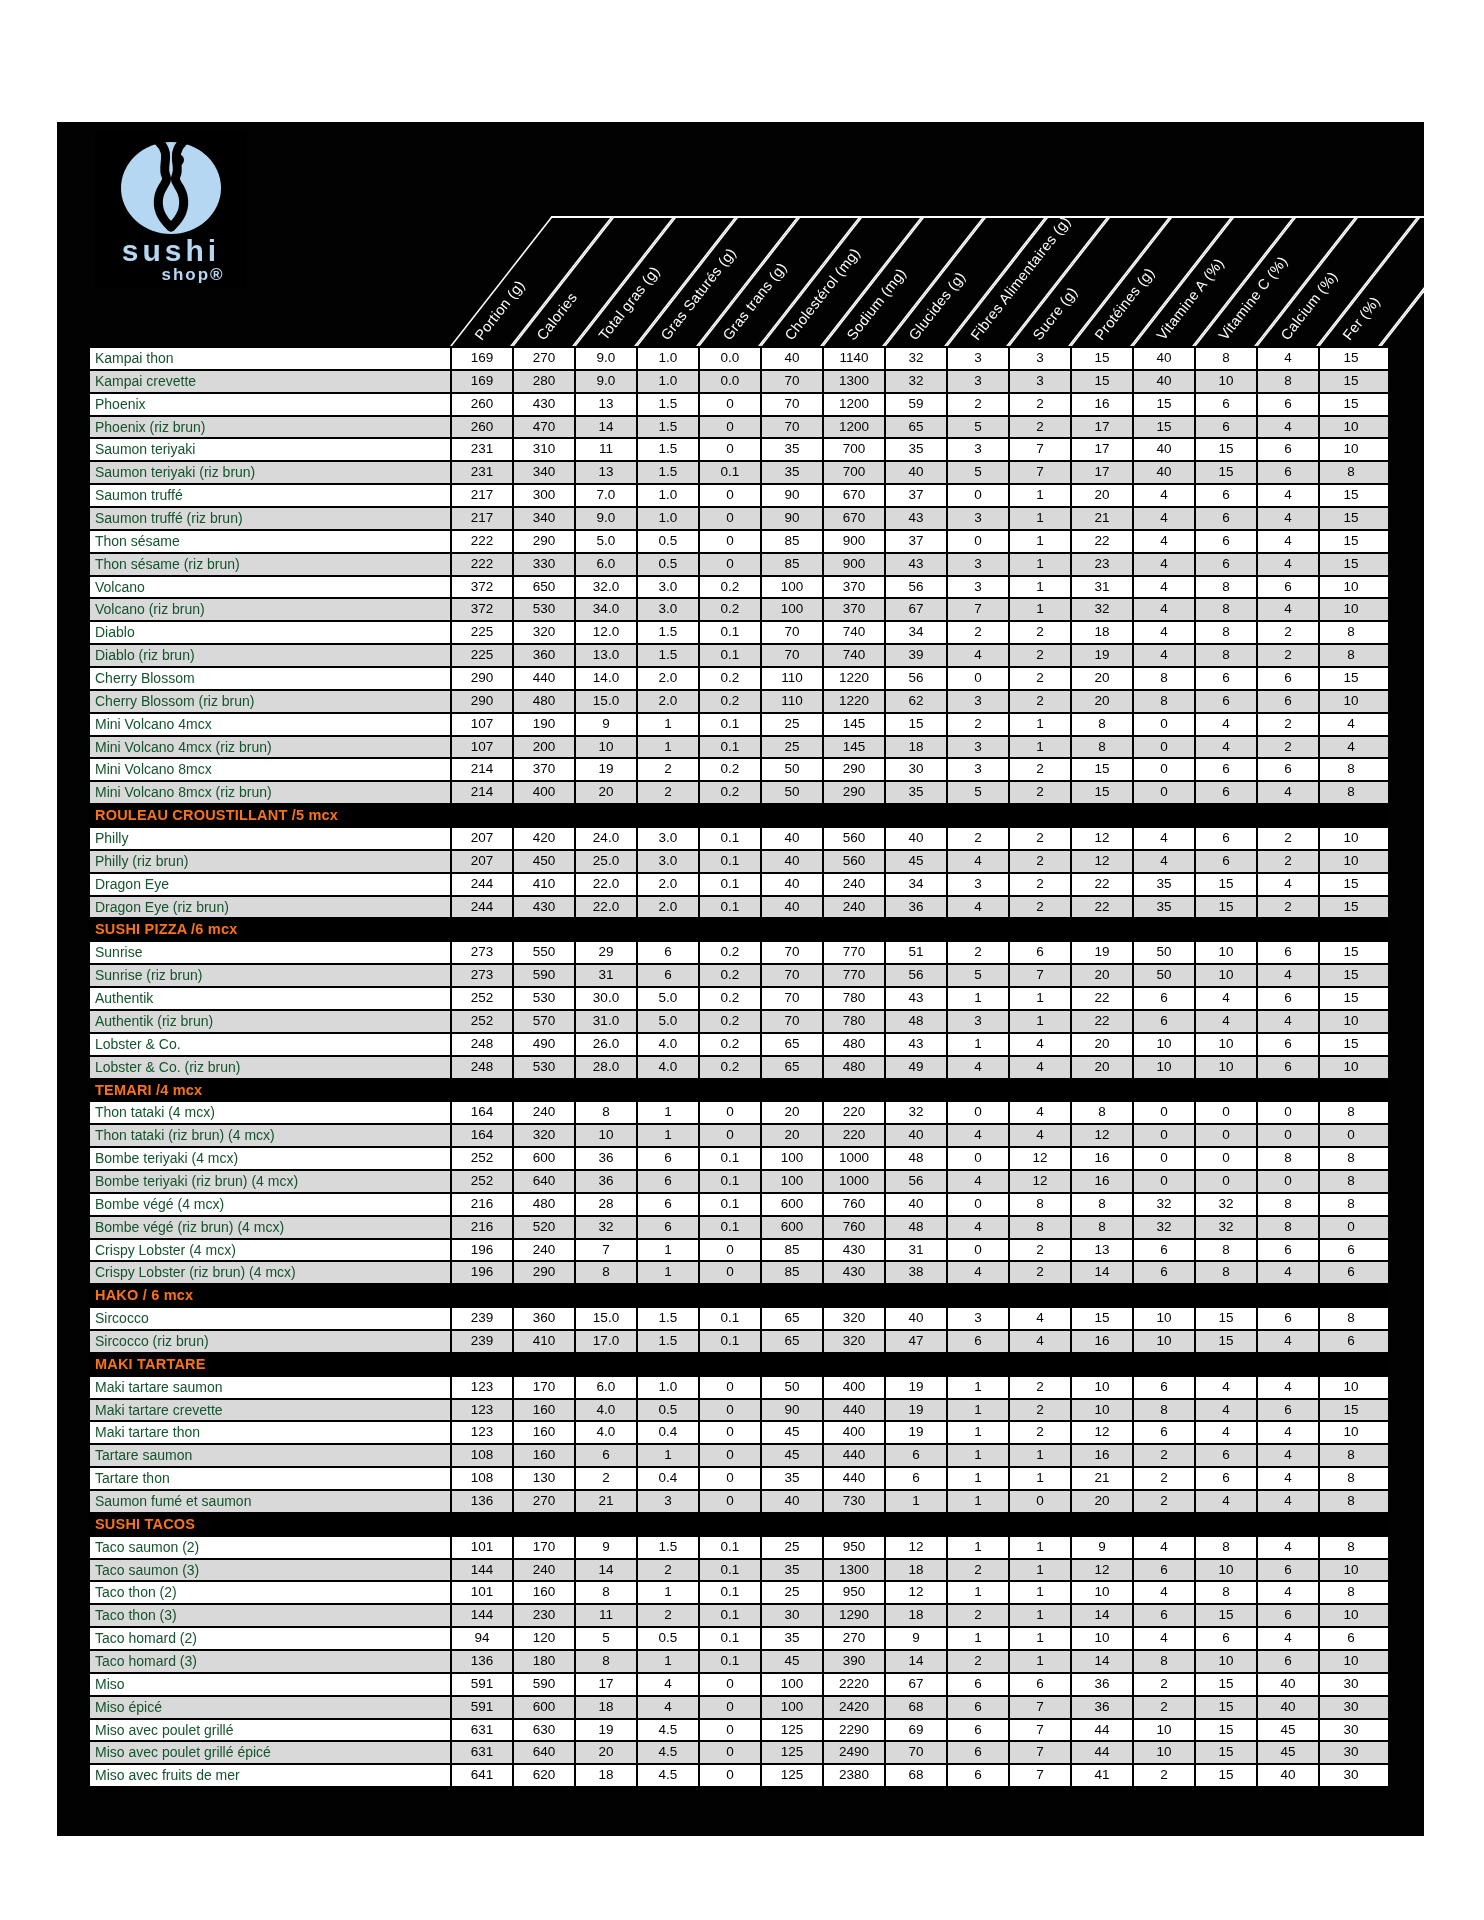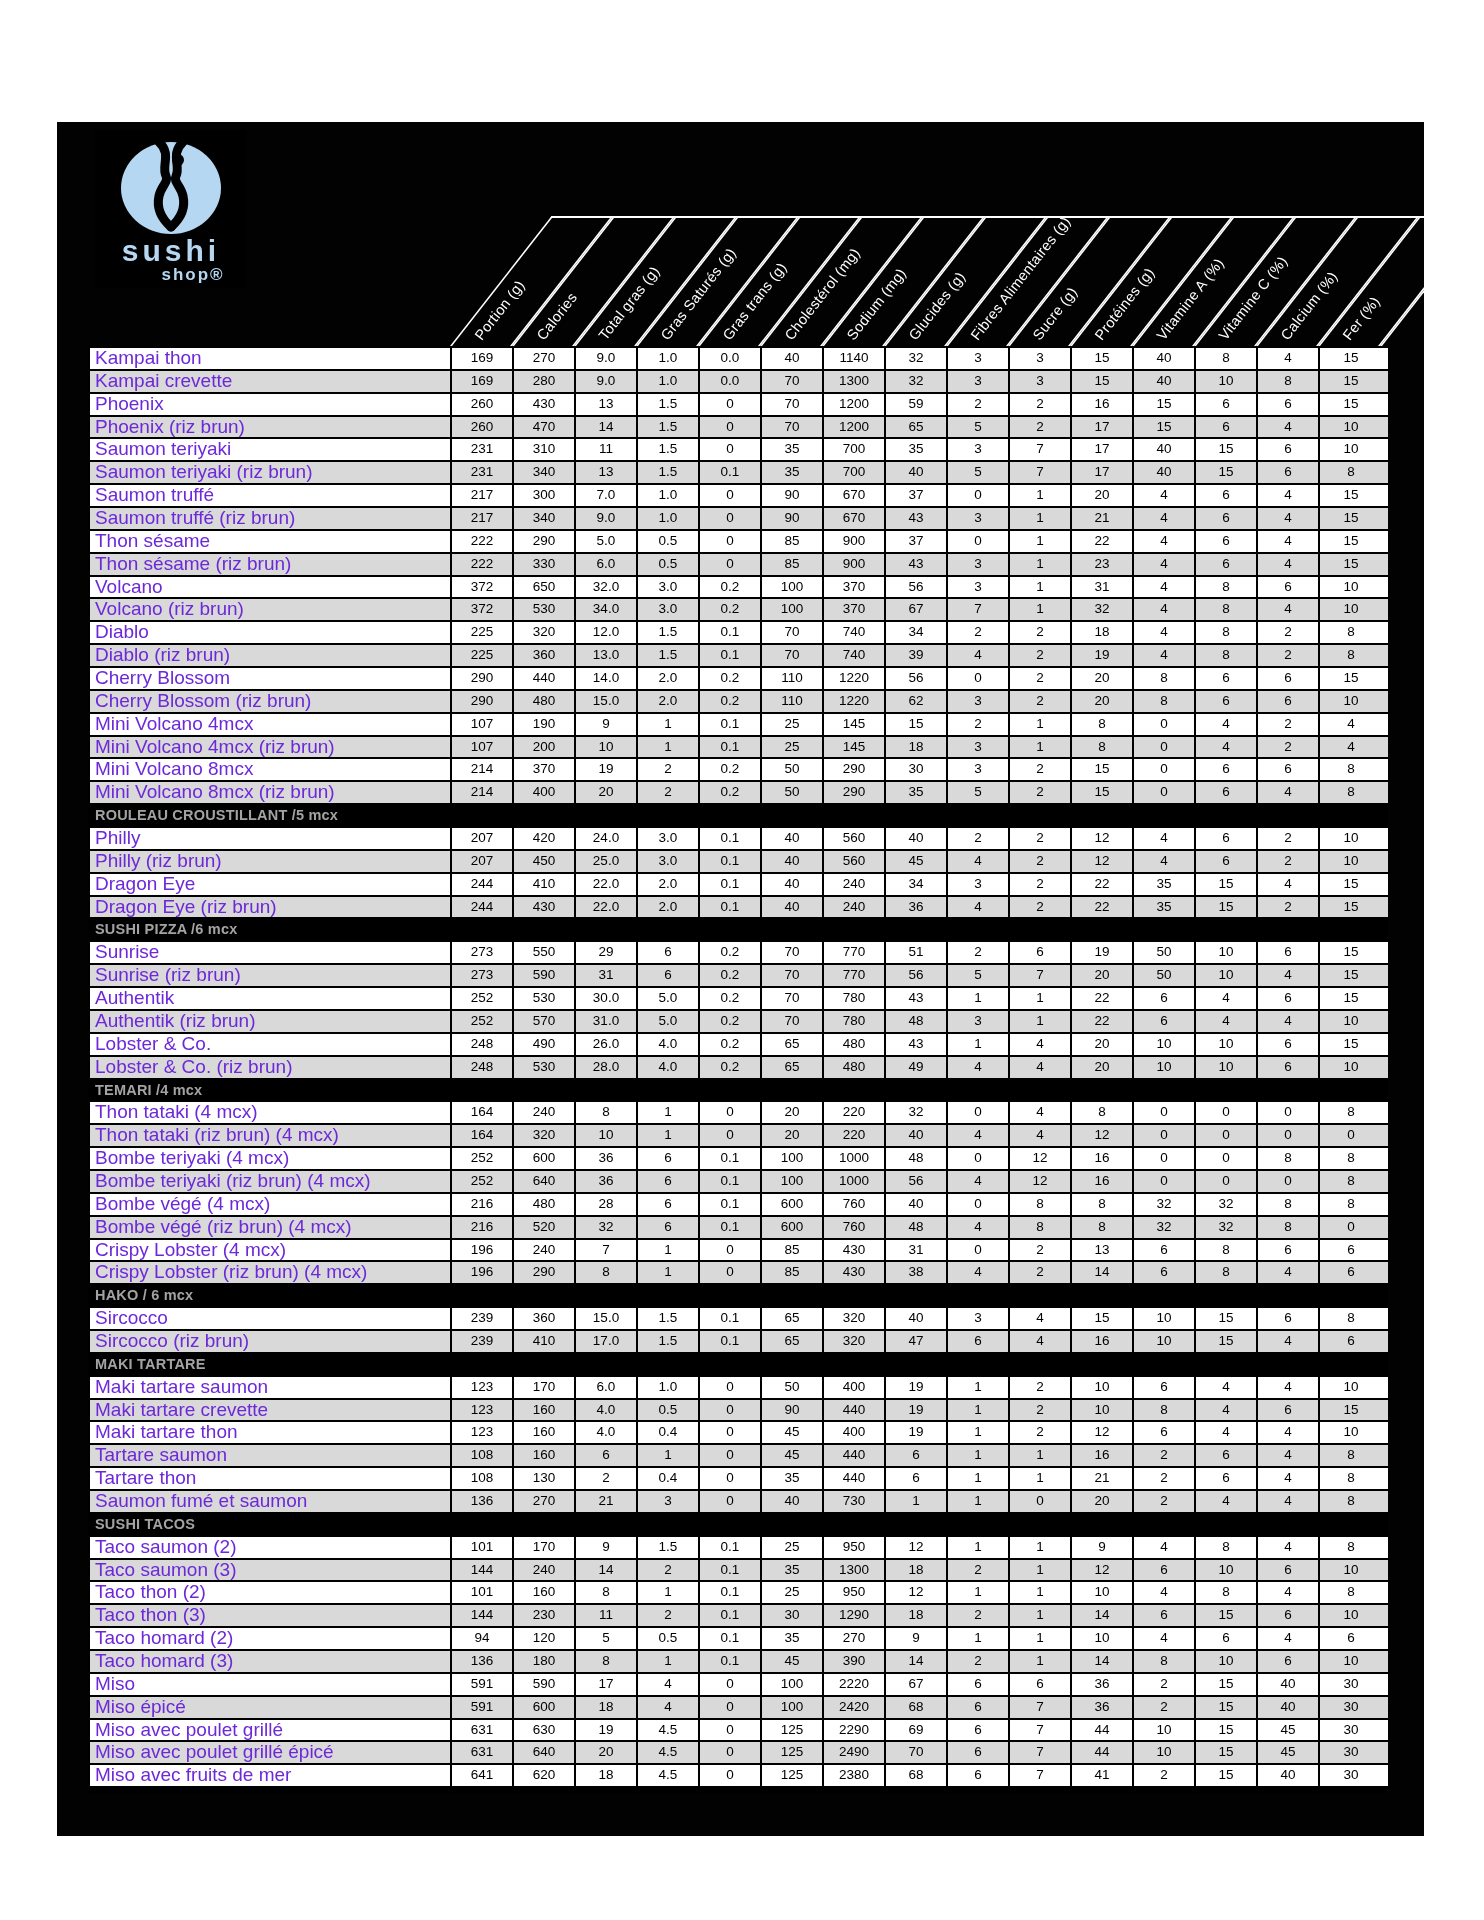--- a/index.html
+++ b/index.html
@@ -11,26 +11,26 @@
   .stripe{position:absolute;top:94px;width:62px;height:130px;box-sizing:border-box;
           border-left:2px solid #fff;border-right:2px solid #fff;border-top:2px solid #fff;
           transform:skewX(-38deg);transform-origin:0 100%;}
   .stripe-label{position:absolute;bottom:3px;color:#fff;font-size:14.5px;letter-spacing:.3px;
           white-space:nowrap;transform:rotate(-52deg);transform-origin:0 100%;font-weight:400;}
   #ntable{position:absolute;left:31px;top:224px;width:1298px;background:#000;
           border-top:2px solid #000;border-left:2px solid #000;border-bottom:5px solid #000;}
   .drow{display:flex;height:22.86px;box-sizing:border-box;border-bottom:2px solid #000;}
   .drow.w{background:#ffffff;}
   .drow.g{background:#d9d9d9;}
-  .ncell{width:362px;box-sizing:border-box;border-right:2px solid #000;font-size:19px;
-         line-height:20.5px;padding-left:5px;white-space:nowrap;overflow:hidden;color:#6d28d9;}
+  .ncell{width:362px;box-sizing:border-box;border-right:2px solid #000;font-size:14px;
+         line-height:20.5px;padding-left:5px;white-space:nowrap;overflow:hidden;color:#14532d;}
   .vcell{width:62px;box-sizing:border-box;border-right:2px solid #000;text-align:center;
          font-size:13.5px;line-height:20.5px;color:#000;}
   .vcell:last-child{border-right:none;}
-  .sec-row{height:22.86px;box-sizing:border-box;background:#000;color:#a3a3a3;font-weight:bold;
+  .sec-row{height:22.86px;box-sizing:border-box;background:#000;color:#f97316;font-weight:bold;
          font-size:14.5px;line-height:21px;padding-left:5px;letter-spacing:.2px;}
   .logo-word1{fill:#b5d7f2;font-family:"Liberation Sans",sans-serif;font-weight:bold;letter-spacing:4px;}
   .logo-word2{fill:#b5d7f2;font-family:"Liberation Sans",sans-serif;font-weight:bold;letter-spacing:2px;}
 </style>
 </head>
 <body>
 
 <div class="frame">
 
   <div class="logo-box">

